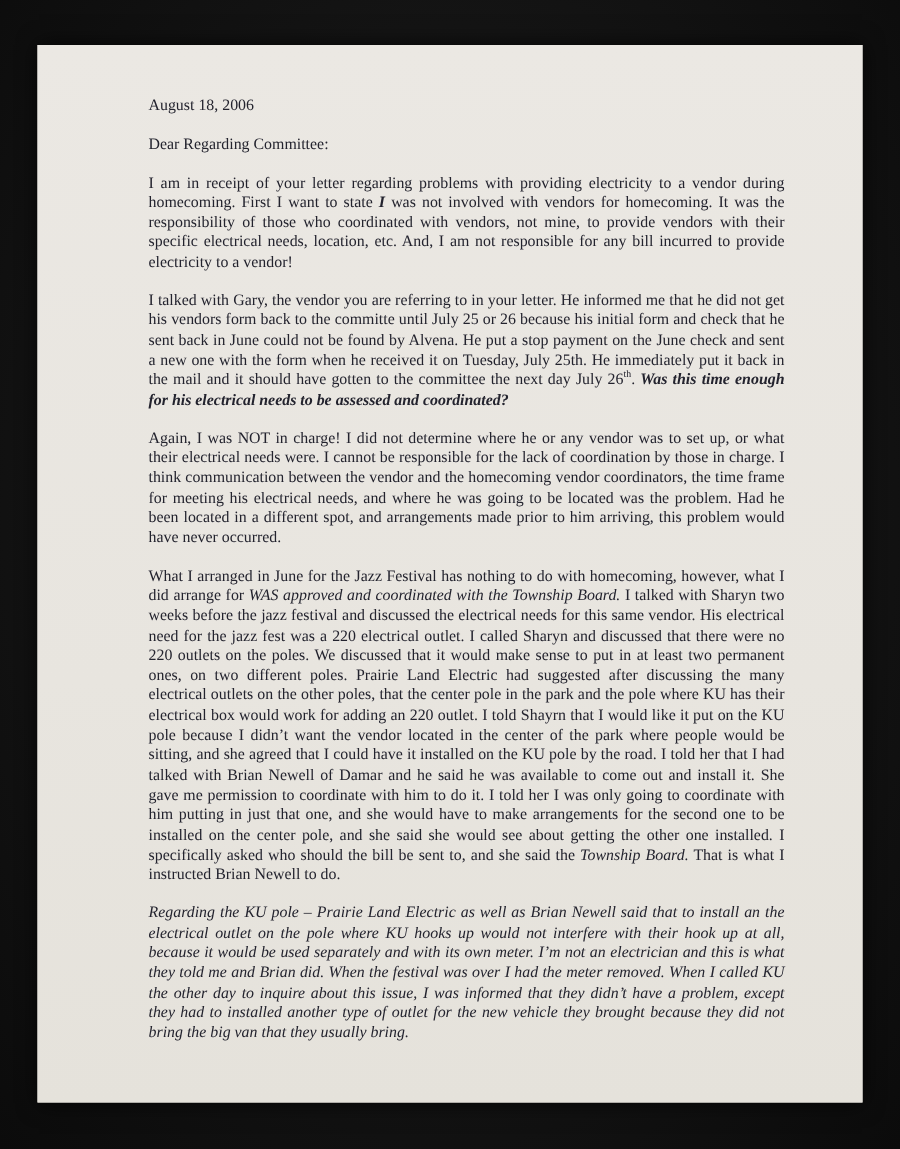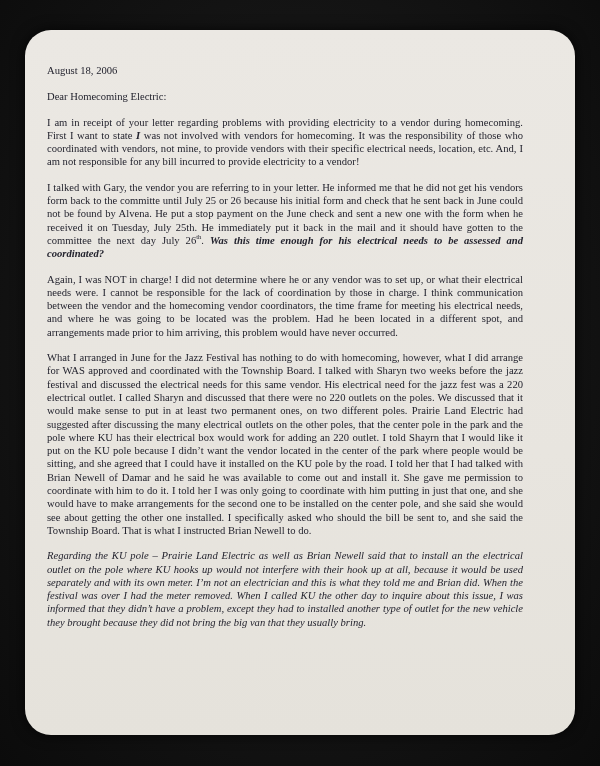--- a/index.html
+++ b/index.html
@@ -21,24 +21,23 @@
   }
   .paper {
     position: absolute;
     left: 25px;
     top: 30px;
     width: 550px;
     height: 705px;
     box-sizing: border-box;
     background: linear-gradient(180deg, #ebe8e3 0%, #e8e5df 60%, #e5e2db 100%);
     color: #23232e;
-    padding: 34px 52px 28px 22px;
+    padding: 34px 52px 28px 74px;
     box-shadow: 0 0 14px rgba(0,0,0,0.75);
     overflow: hidden;
-    border-radius: 26px;
   }
   .letter {
     font-size: 10.6px;
     line-height: 13.3px;
     text-align: left;
   }
   .date-line {
     margin: 0 0 13px 0;
   }
   .salutation {
@@ -50,35 +49,36 @@
   }
   .para:last-child {
     margin-bottom: 0;
     font-style: italic;
   }
   .bold-italic {
     font-weight: bold;
     font-style: italic;
   }
   .italic {
+    font-style: italic;
   }
   sup {
     font-size: 0.62em;
     line-height: 0;
   }
 </style>
 </head>
 <body>
 
 <div class="scan-bg" style="background-color: rgb(21, 21, 21);"></div>
 
 <div class="paper" style="background-color: rgb(233, 230, 224); color: rgb(35, 35, 46);">
   <div class="letter">
     <p class="date-line">August 18, 2006</p>
-    <p class="salutation">Dear Homecoming Electric:</p>
+    <p class="salutation">Dear Regarding Committee:</p>
     <div>
         <p class="para"><span>I am in receipt of your letter regarding problems with providing electricity to a vendor during homecoming.  First I want to state </span><span class="bold-italic">I</span><span> was not involved with vendors for homecoming.  It was the responsibility of those who coordinated with vendors, not mine, to provide vendors with their specific electrical needs, location, etc.  And, I am not responsible for any bill incurred to provide electricity to a vendor!</span></p>
         <p class="para"><span>I talked with Gary, the vendor you are referring to in your letter.  He informed me that he did not get his vendors form back to the committe until July 25 or 26 because his initial form and check that he sent back in June could not be found by Alvena.  He put a stop payment on the June check and sent a new one with the form when he received it on Tuesday, July 25th.  He immediately put it back in the mail and it should have gotten to the committee the next day July 26</span><sup>th</sup><span>.  </span><span class="bold-italic">Was this time enough for his electrical needs to be assessed  and coordinated?</span></p>
         <p class="para"><span>Again, I was NOT in charge!  I did not determine where he or any vendor was to set up, or what their electrical needs were.  I cannot be responsible for the lack of coordination by those in charge.  I think communication between the vendor and the homecoming vendor coordinators, the time frame for meeting his electrical needs, and where he was going to be located was the problem. Had he been located in a different spot, and arrangements made prior to him arriving, this problem would have never occurred.</span></p>
         <p class="para"><span>What I arranged in June for the Jazz Festival has nothing to do with homecoming, however, what I did arrange for </span><span class="italic">WAS approved and coordinated with the Township Board.</span><span>  I talked with Sharyn two weeks before the jazz festival and discussed the electrical needs for this same vendor.  His electrical need for the jazz fest was a 220 electrical outlet.  I called Sharyn and discussed that there were no 220 outlets on the poles.  We discussed that it would make sense to put in at least two permanent ones, on two different poles.  Prairie Land Electric had suggested after discussing the many electrical outlets on the other poles, that the center pole in the park and the pole where KU has their electrical box would work for adding an 220 outlet.  I told Shayrn that I would like it put on the KU pole because I didn’t want the vendor located in the center of the park where people would be sitting, and she agreed that I could have it installed on the KU pole by the road. I told her that I had talked with Brian Newell of Damar and he said he was available to come out and install it.  She gave me permission to coordinate with him to do it. I told her I was only going to coordinate with him putting in just that one, and she would have to make arrangements for the second one to be installed on the center pole, and she said she would see about getting the other one installed.  I specifically asked who should the bill be sent to, and she said the </span><span class="italic">Township Board.</span><span>  That is what I instructed Brian Newell to do.</span></p>
         <p class="para"><span>Regarding the KU pole – Prairie Land Electric as well as Brian Newell said that to install an the electrical outlet on the pole where KU hooks up would not interfere with their hook up at all, because it would be used separately and with its own meter.  I’m not an electrician and this is what they told me and Brian did.  When the festival was over I had the meter removed.  When I called KU the other day to inquire about this issue, I was informed that they didn’t have a problem, except they had to installed another type of outlet for the new vehicle they brought because they did not bring the big van that they usually bring.</span></p>
       </div>
   </div>
 </div>
 

